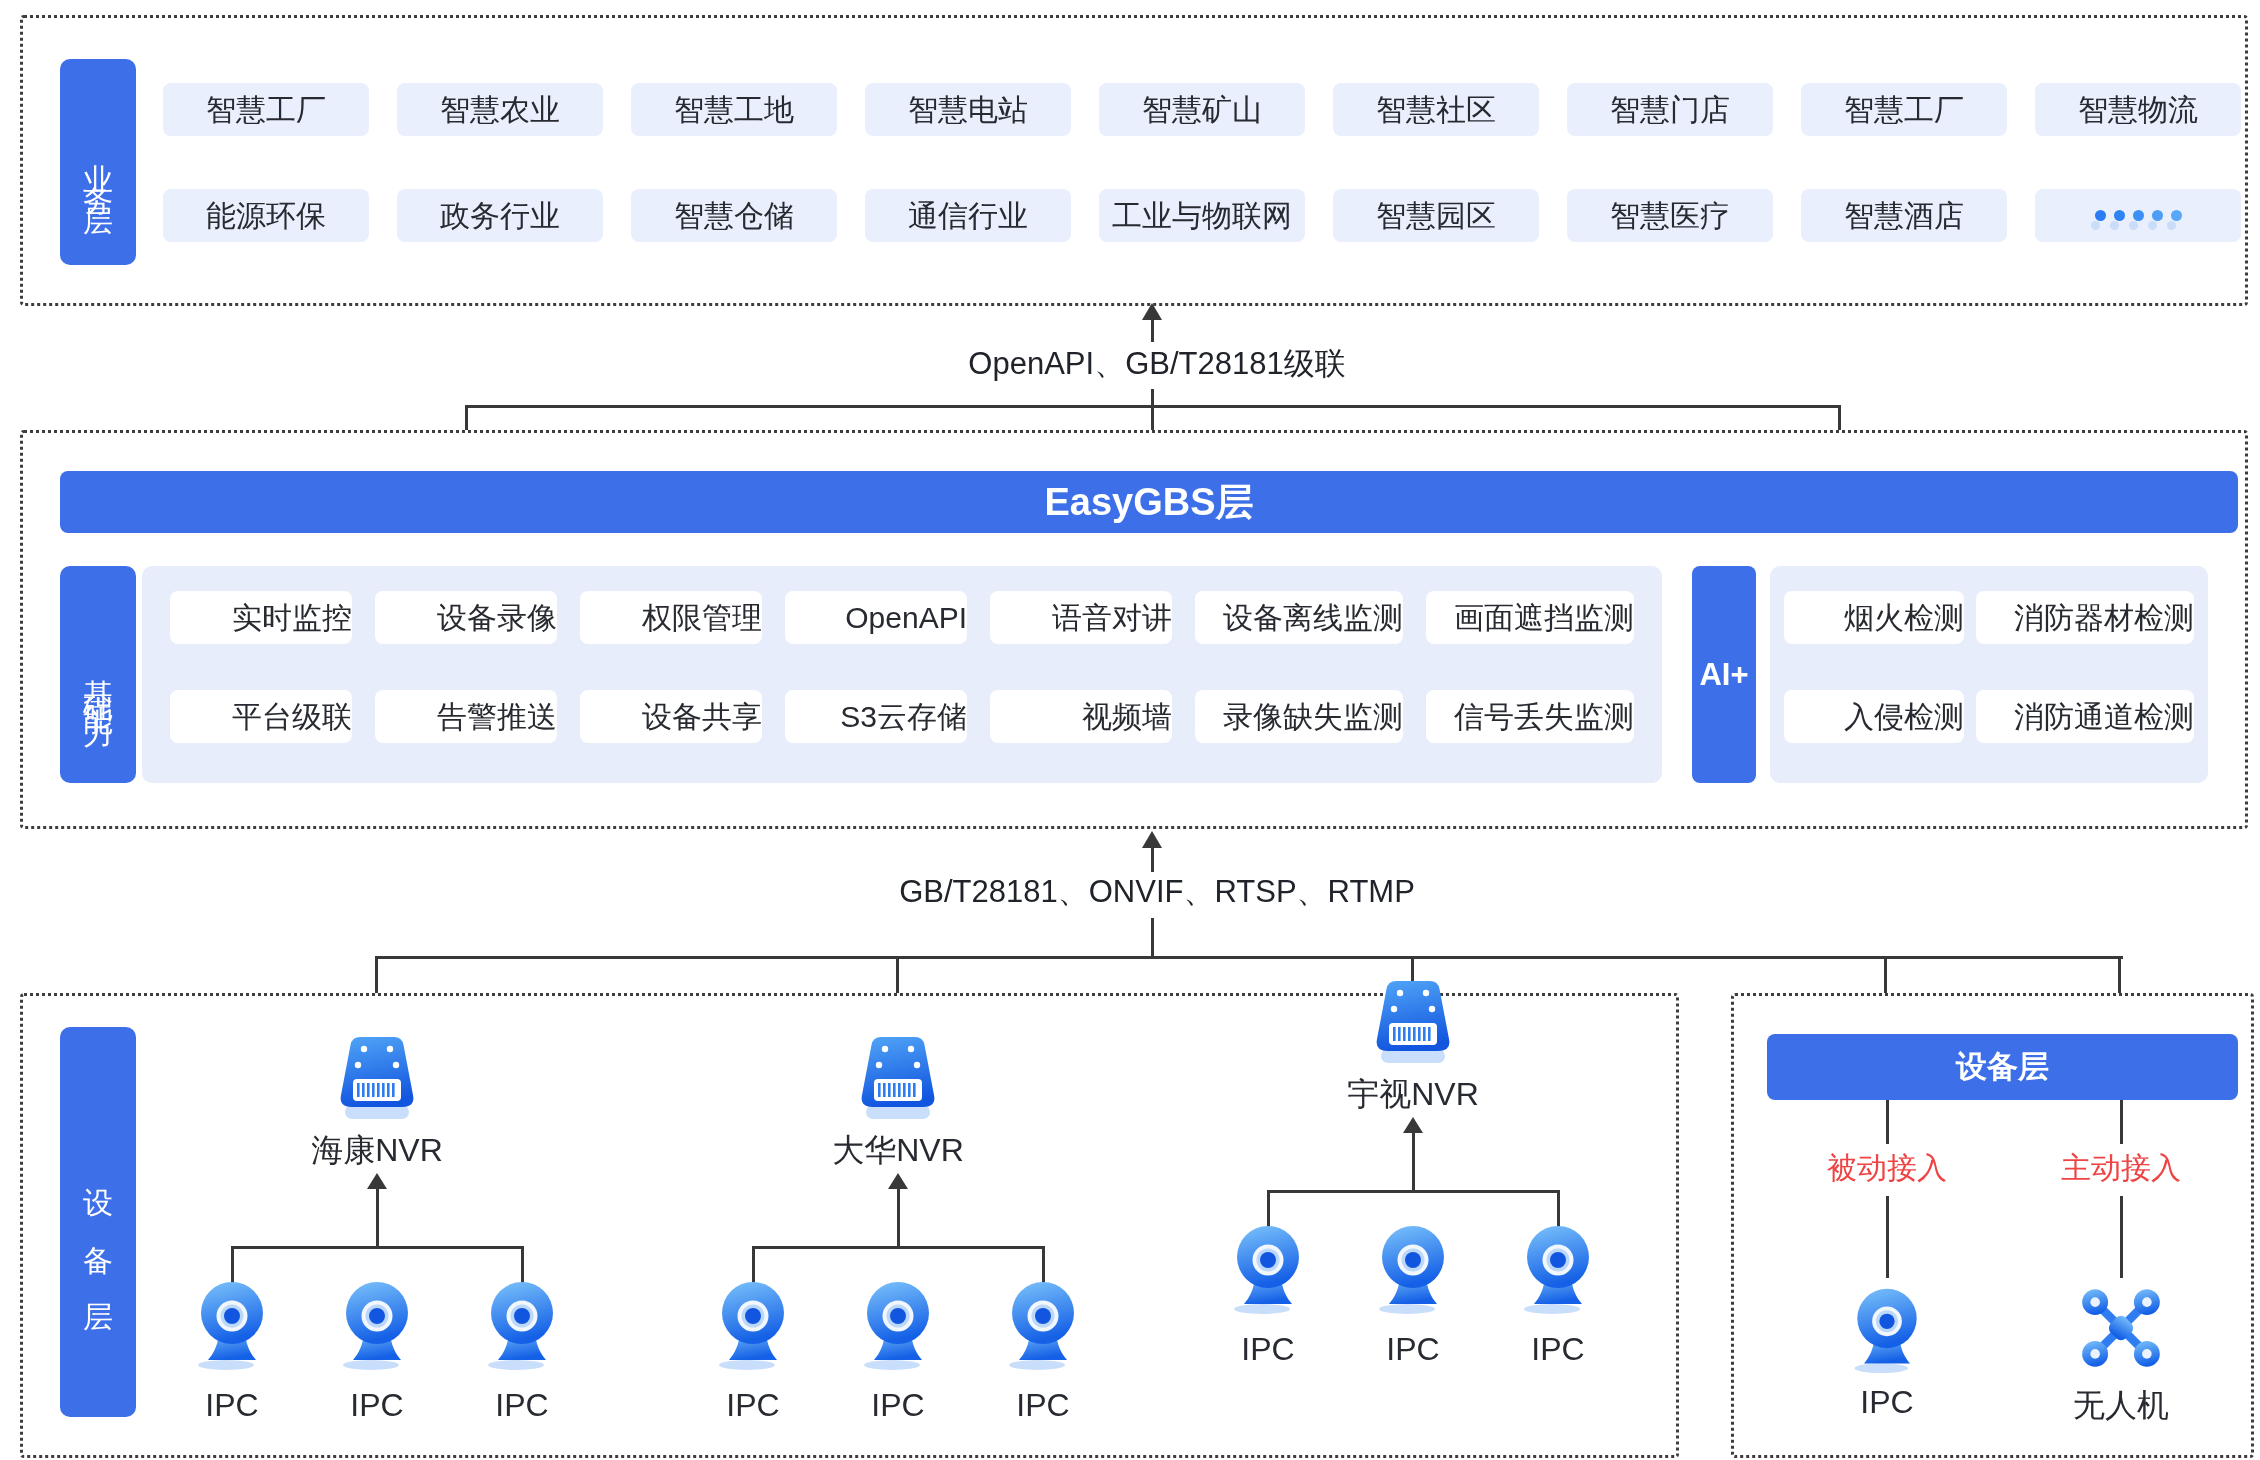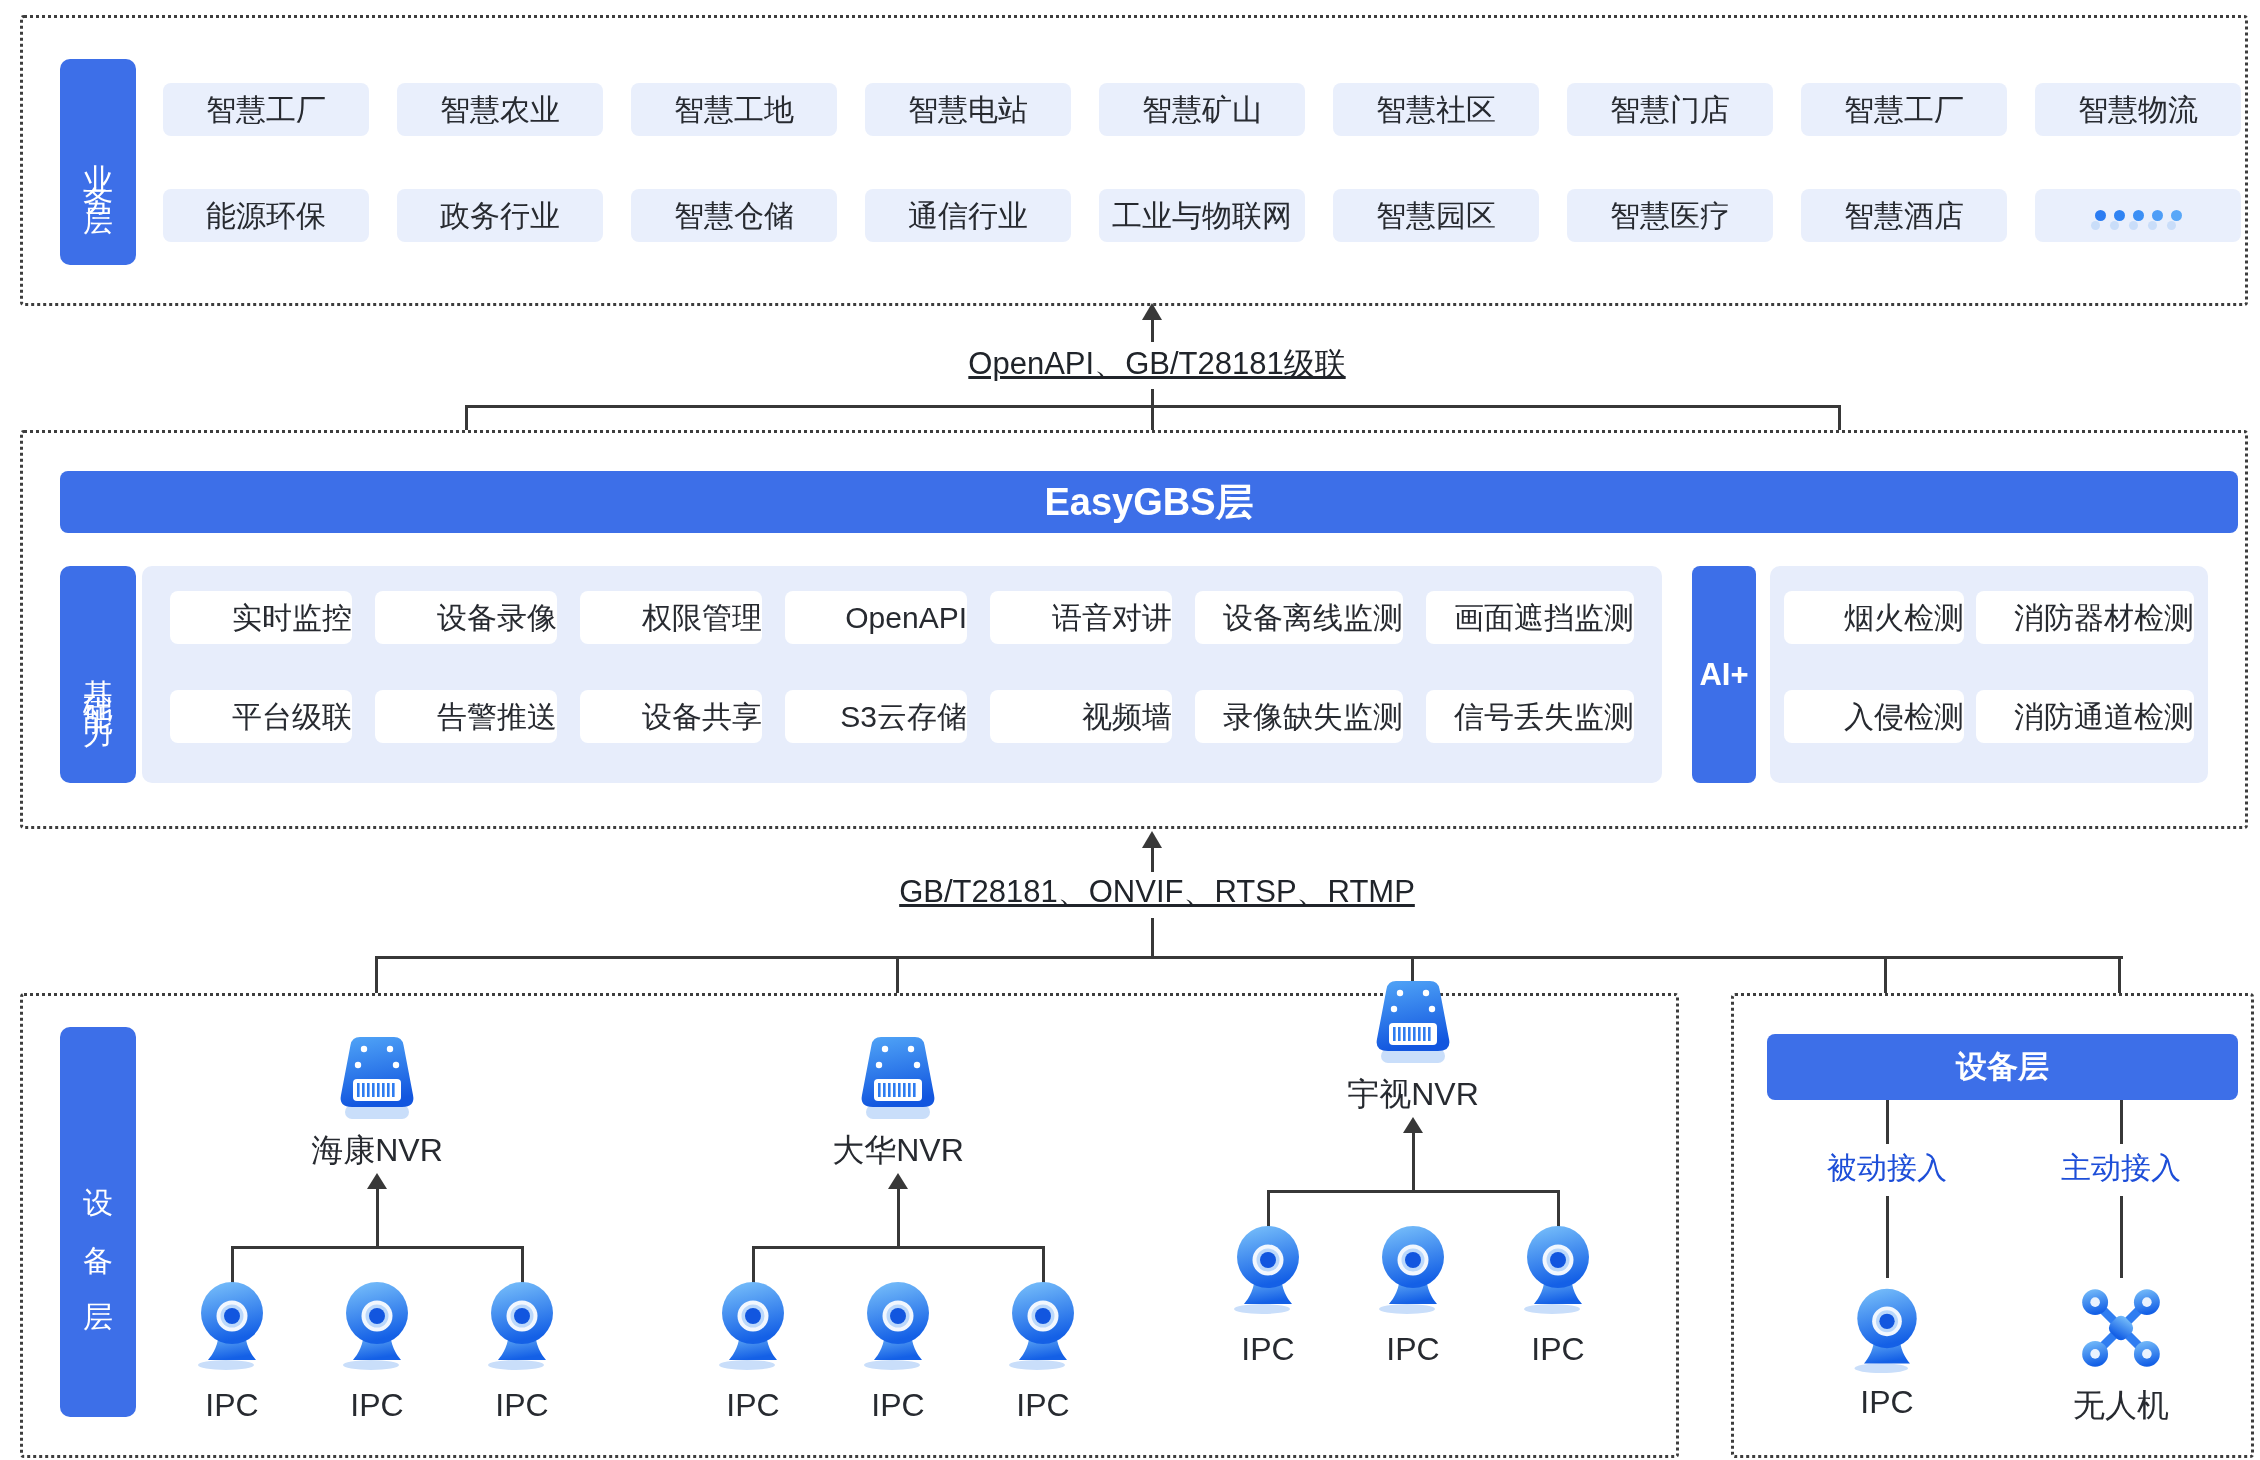--- a/index.html
+++ b/index.html
@@ -14,31 +14,31 @@
   .chipgrid{position:absolute;display:grid;grid-template-columns:repeat(9,206px);column-gap:28px;row-gap:53px;}
   .chip{height:53px;line-height:53px;text-align:center;background:#e9effc;border-radius:8px;font-size:30px;color:#272a30;}
   .wchip{background:#fff;height:53px;line-height:53px;text-align:right;border-radius:8px;font-size:30px;color:#272a30;}
   .banner{position:absolute;background:#3d6fe8;border-radius:8px;color:#fff;font-weight:bold;text-align:center;}
   .panel{position:absolute;background:#e7edfb;border-radius:10px;}
   .prow{position:absolute;left:28px;right:28px;display:flex;justify-content:space-between;}
   .arow{position:absolute;left:14px;right:14px;display:flex;justify-content:space-between;}
   .w1{width:182px;} .w2{width:208px;} .aw1{width:180px;} .aw2{width:218px;}
   .line{position:absolute;background:#383838;}
   .arrow-up{position:absolute;width:0;height:0;border-left:10px solid transparent;border-right:10px solid transparent;border-bottom:17px solid #383838;}
-  .clabel{position:absolute;text-align:center;font-size:31px;color:#20242a;text-decoration:underline;}
+  .clabel{position:absolute;text-align:center;font-size:31px;color:#20242a;}
   .dots-chip{display:flex;align-items:center;justify-content:center;gap:8px;}
   .dots-chip i{display:block;width:11px;height:11px;border-radius:50%;box-shadow:-5px 10px 0 -1px #c9ddf9;}
   .d1{background:#2b7cf2;} .d2{background:#2f83f3;} .d3{background:#3b8ff5;} .d4{background:#4d9df7;} .d5{background:#58a7f8;}
   .group{position:absolute;width:320px;}
   .gname{position:absolute;left:0;width:320px;top:96px;text-align:center;font-size:32px;color:#272a30;}
   .camcol{position:absolute;width:120px;text-align:center;}
   .camcol .dlabel{margin-top:16px;}
   .dlabel{font-size:32px;color:#272a30;text-align:center;}
   .dpcol{position:absolute;width:220px;text-align:center;}
-  .modelabel{position:absolute;left:0;width:220px;top:48px;text-align:center;font-size:30px;color:#1d4ed8;}
+  .modelabel{position:absolute;left:0;width:220px;top:48px;text-align:center;font-size:30px;color:#ef4444;}
   svg.ic{display:block;margin:0 auto;}
 </style>
 </head>
 <body>
 
 <div class="canvas">
 
   <svg width="0" height="0" style="position:absolute">
     <defs>
       <linearGradient id="gradCam" x1="0" y1="0" x2="0.25" y2="1">

